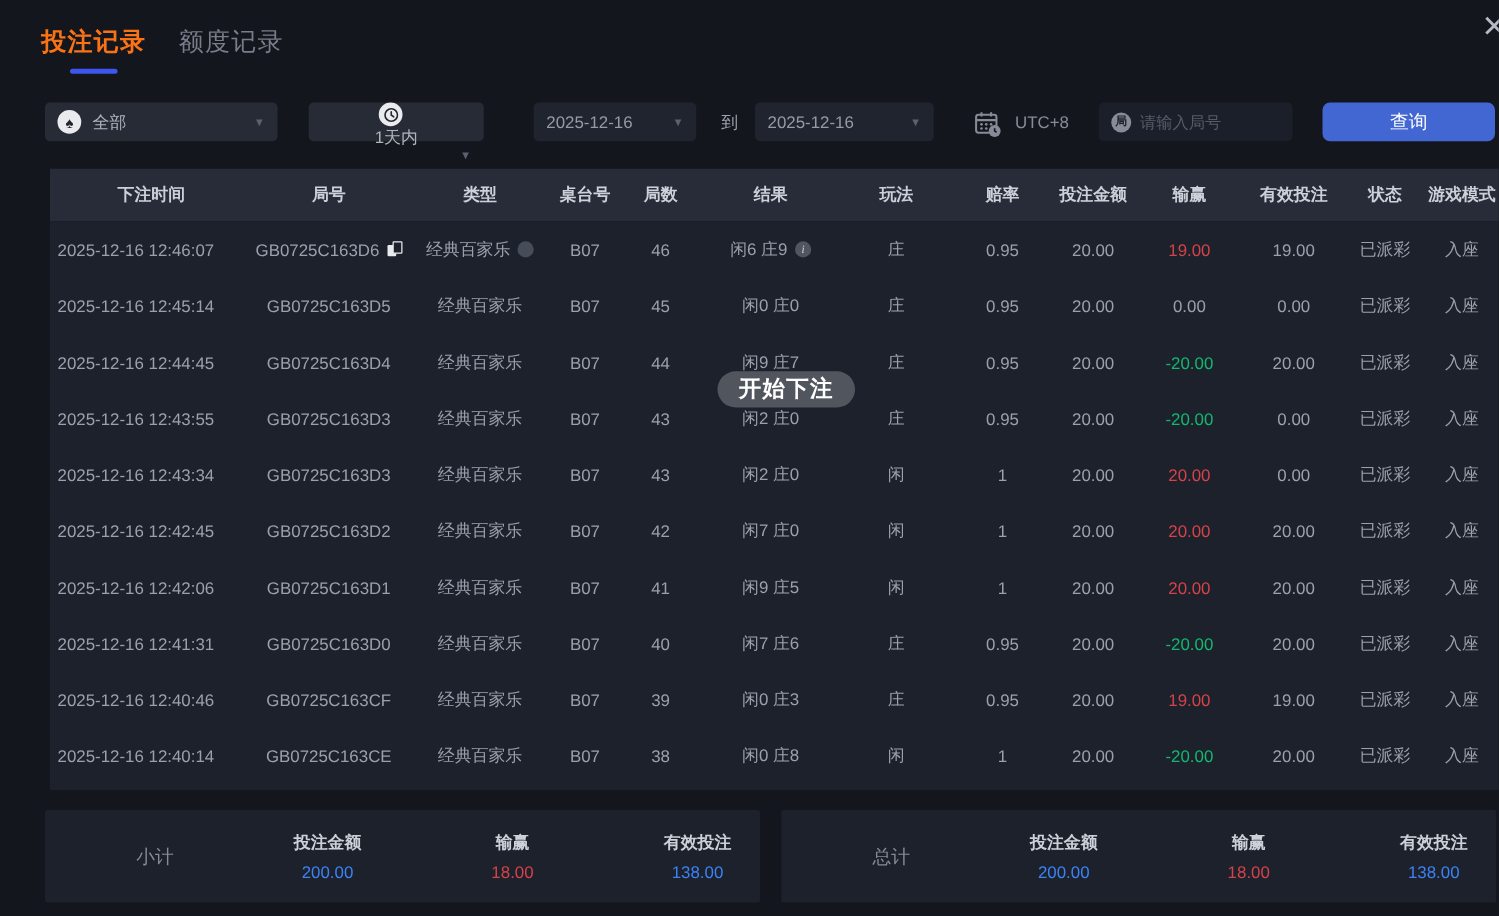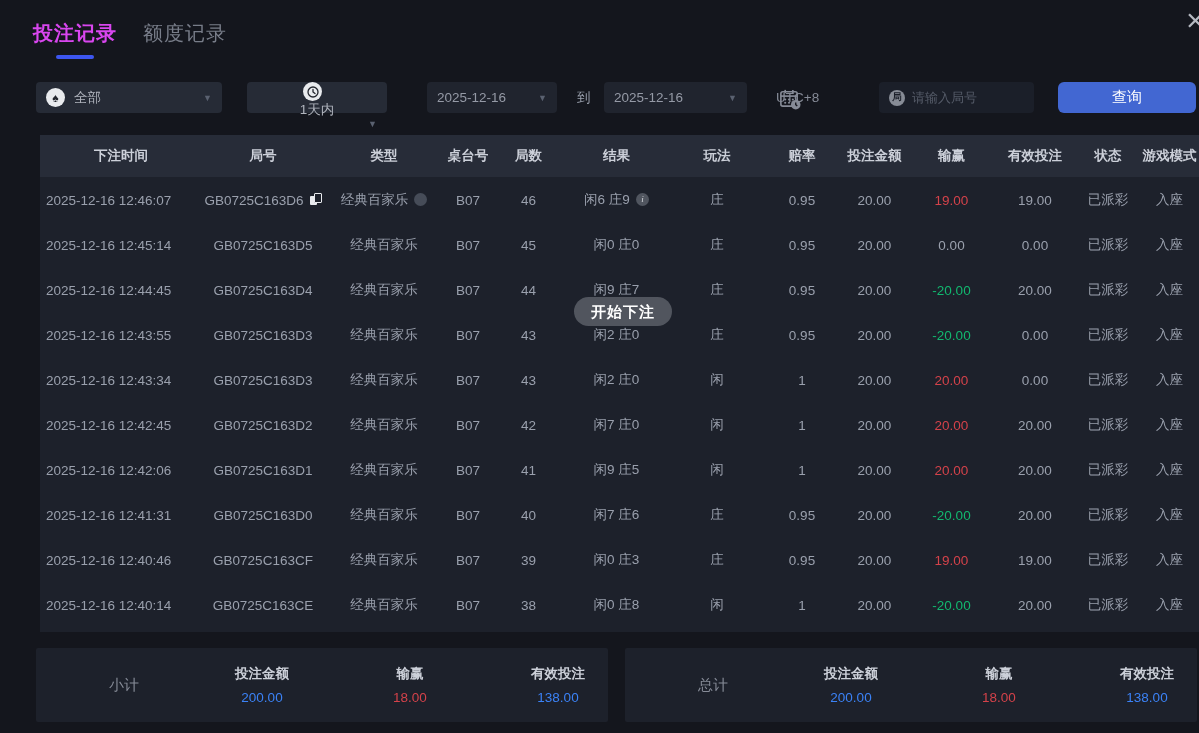--- a/index.html
+++ b/index.html
@@ -7,41 +7,41 @@
   body {
     position: relative;
     background: #14161d;
     overflow: hidden;
     font-family: "Liberation Sans", "DejaVu Sans", sans-serif;
   }
 
   
   .tabs { position:absolute; left:33px; top:20px; display:flex; gap:26px; align-items:flex-start; }
   .tab { cursor:pointer; font-size:20px; color:#787d89; letter-spacing:1px; }
-  .tab.active { color:#d946ef; font-weight:700; }
+  .tab.active { color:#f97316; font-weight:700; }
   .tab.active::after { content:''; display:block; width:38px; height:4px; border-radius:2px; background:#3d56f0; margin:8px auto 0; }
 
   .close { position:absolute; top:4px; left:1186px; font-size:32px; line-height:32px; color:#b6bac2; cursor:pointer; }
 
   
   .filters { position:absolute; left:0; top:82px; width:1199px; height:31px; }
   .select { position:absolute; height:31px; background:#262b36; border-radius:4px; display:flex; align-items:center; padding:0 10px; cursor:pointer; }
   .select .label { color:#b0b4bd; font-size:13.5px; }
   .caret { margin-left:auto; color:#5a6170; font-size:9px; padding-left:8px; }
   .wcircle { width:19px; height:19px; border-radius:50%; background:#e9ebee; display:flex; align-items:center; justify-content:center; margin-right:9px; flex:0 0 auto; }
   .spade { font-size:12px; color:#23262e; line-height:1; }
   .sel-game { left:36px; width:186px; }
   .sel-time { left:247px; width:140px;flex-direction:column; }
   .sel-date { background:#20242e; }
   .sel-date .label { color:#959aa6; }
   .sel-date1 { left:427px; width:130px; }
   .sel-date2 { left:604px; width:143px; }
   .to-label { position:absolute; left:577px; top:0; line-height:31px; color:#9aa0ad; font-size:13.5px; }
   .tz-icon { position:absolute; left:778px; top:5px; }
-  .tz-label { position:absolute; left:776px; top:0; line-height:31px; color:#868b97; font-size:13.5px; }
+  .tz-label { position:absolute; left:812px; top:0; line-height:31px; color:#868b97; font-size:13.5px; }
   .round-input { position:absolute; left:879px; top:0; width:155px; height:31px; background:#1b1f29; border-radius:4px; display:flex; align-items:center; padding:0 10px; }
   .round-badge { width:16px; height:16px; border-radius:50%; background:#878c96; color:#1b1f29; font-size:9.5px; font-weight:700; display:flex; align-items:center; justify-content:center; margin-right:7px; flex:0 0 auto; }
   .round-input input { flex:1; min-width:0; background:transparent; border:none; outline:none; color:#9aa0ad; font-size:13px; font-family:inherit; }
   .round-input input::placeholder { color:#555b68; }
   .query-btn { position:absolute; left:1058px; top:0; width:138px; height:31px; background:#4267d2; border:none; border-radius:6px; color:#ffffff; font-size:15px; font-family:inherit; cursor:pointer; }
 
   
   .table { position:absolute; left:40px; top:135px; width:1161px; }
   .thead, .trow { display:grid; grid-template-columns:162px 122px 120px 48px 73px 103px 98px 72px 73px 81px 86px 60px 63px; align-items:center; }
   .thead { height:42px; background:#272c38; }
@@ -54,21 +54,21 @@
   .wl-green { color:#12b76f; }
   .cell .val { vertical-align:middle; }
   .row-extra-icon { display:inline-block; vertical-align:middle; }
   .copy-icon { width:12px; height:13px; position:relative; margin-left:6px; cursor:pointer; }
   .copy-icon::before { content:''; position:absolute; left:0; top:3px; width:7px; height:9px; background:#e8eaee; border-radius:1px; }
   .copy-icon::after { content:''; position:absolute; left:4px; top:0; width:6px; height:8px; border:1px solid #e8eaee; background:#1d212b; border-radius:1px; }
   .type-dot { width:13px; height:13px; border-radius:50%; background:#464c58; margin-left:6px; }
   .info-icon { width:13px; height:13px; border-radius:50%; background:#50555f; color:#d6d9de; font-size:9px; font-style:italic; font-family:"Liberation Serif", serif; line-height:13px; text-align:center; margin-left:6px; cursor:pointer; }
 
   
-  .toast { position:absolute; left:574px; top:297px; height:29px; line-height:29px; padding:0 17px; border-radius:15px; background:rgba(86,90,99,0.92); color:#ffffff; font-size:15px; font-weight:700; letter-spacing:1px; }
+  .toast { position:absolute; left:574px; top:297px; height:29px; line-height:29px; padding:0 17px; border-radius:15px; background:rgba(86,90,99,0.92); color:#ffffff; font-size:18px; font-weight:700; letter-spacing:1px; }
 
   
   .panel { position:absolute; top:648px; width:572px; height:74px; background:#1d212b; border-radius:2px; display:grid; grid-template-columns:128px 148px 148px 148px; align-items:center;padding-left:24px; }
   .panel-left { left:36px; }
   .panel-right { left:625px; }
   .ptitle { text-align:center; color:#868b97; font-size:15px; }
   .pcol { text-align:center; }
   .plabel { color:#ccd0d9; font-size:13.5px; font-weight:700; margin-bottom:7px; }
   .pval { color:#3b82f6; font-size:13.5px; }
   .pval.red { color:#d4424a; }

